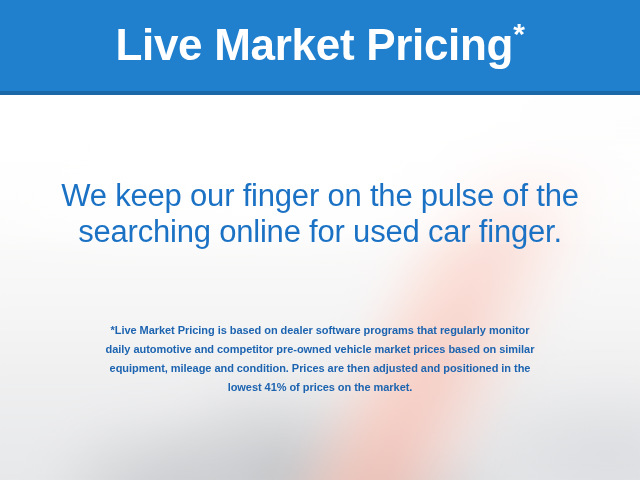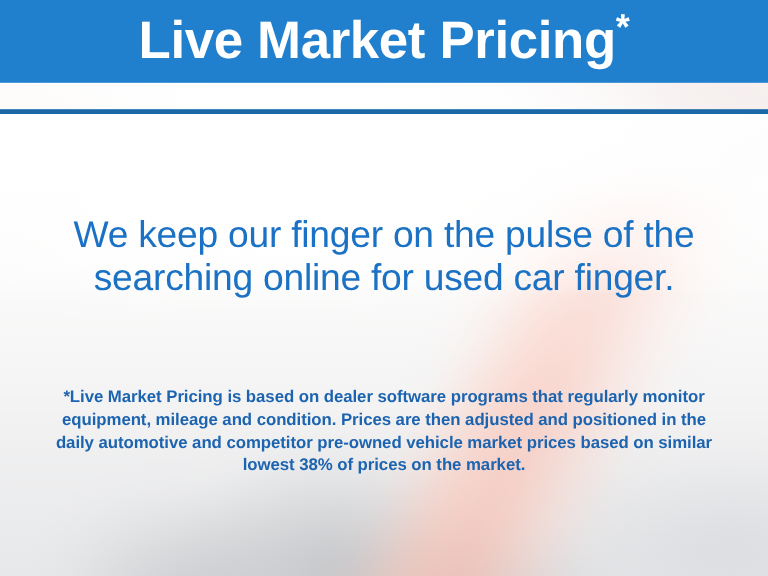--- a/index.html
+++ b/index.html
@@ -119,21 +119,21 @@
       rgba(255,255,255,0.62) 76%,
       rgba(255,255,255,0.58) 100%);
   }
 
   
   .banner {
     position: absolute;
     left: 0;
     top: 0;
     width: 640px;
-    height: 69px;
+    height: 91px;
     background: #2180ce;
     display: flex;
     align-items: center;
     justify-content: center;
   }
   .banner-underline {
     position: absolute;
     left: 0;
     top: 91px;
     width: 640px;
@@ -175,21 +175,21 @@
   }
 
   
   .disclaimer {
     position: absolute;
     left: 0;
     right: 0;
     top: 321px;
     text-align: center;
     color: #1d64b0;
-    font-size: 14px;
+    font-size: 11px;
     line-height: 19px;
     font-weight: bold;
     letter-spacing: -0.05px;
   }
   .disclaimer .dc-line {
     display: block;
     white-space: nowrap;
   }
 </style>
 </head>
@@ -213,18 +213,18 @@
   </div>
   <div class="banner-underline"></div>
 
   <div class="headline">
     <span class="hl-line">We keep our finger on the pulse of the</span>
     <span class="hl-line">searching online for used car finger.</span>
   </div>
 
   <div class="disclaimer">
     <span class="dc-line">*Live Market Pricing is based on dealer software programs that regularly monitor</span>
+    <span class="dc-line">daily automotive and competitor pre-owned vehicle market prices based on similar</span>
     <span class="dc-line">equipment, mileage and condition. Prices are then adjusted and positioned in the</span>
-    <span class="dc-line">daily automotive and competitor pre-owned vehicle market prices based on similar</span>
-    <span class="dc-line">lowest 38% of prices on the market.</span>
+    <span class="dc-line">lowest 41% of prices on the market.</span>
   </div>
 
 </div>
 
 </body></html>

